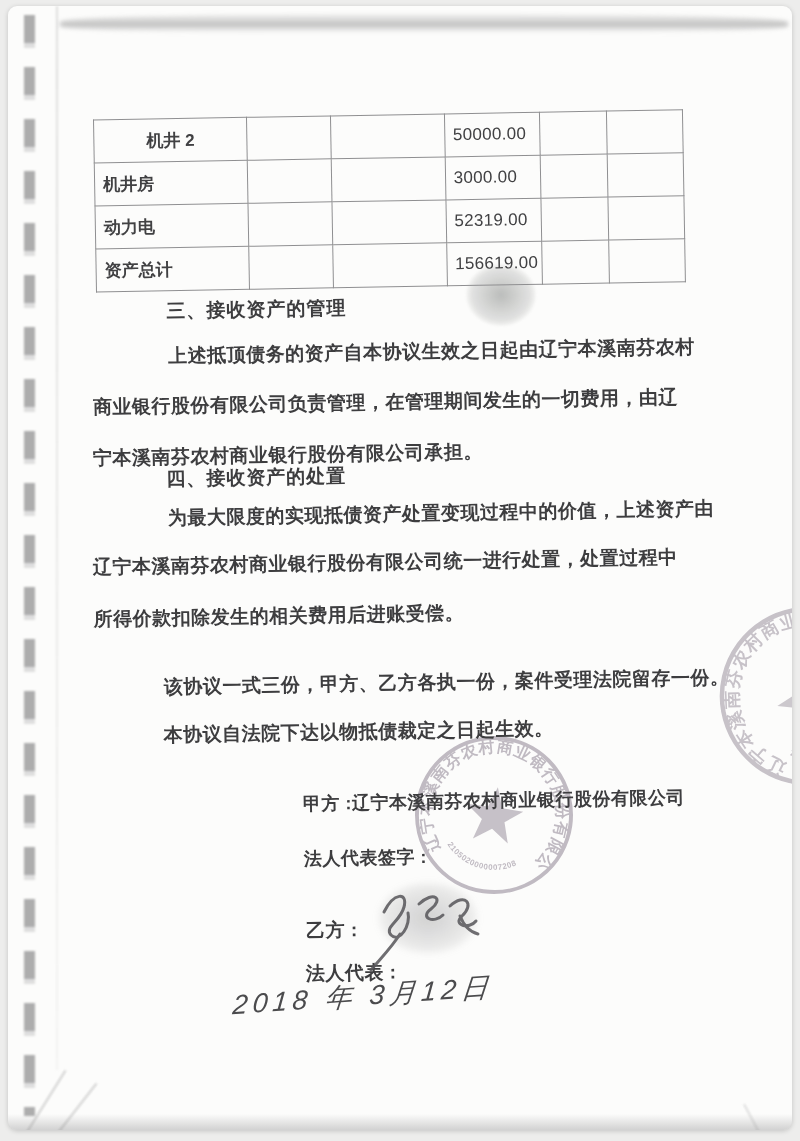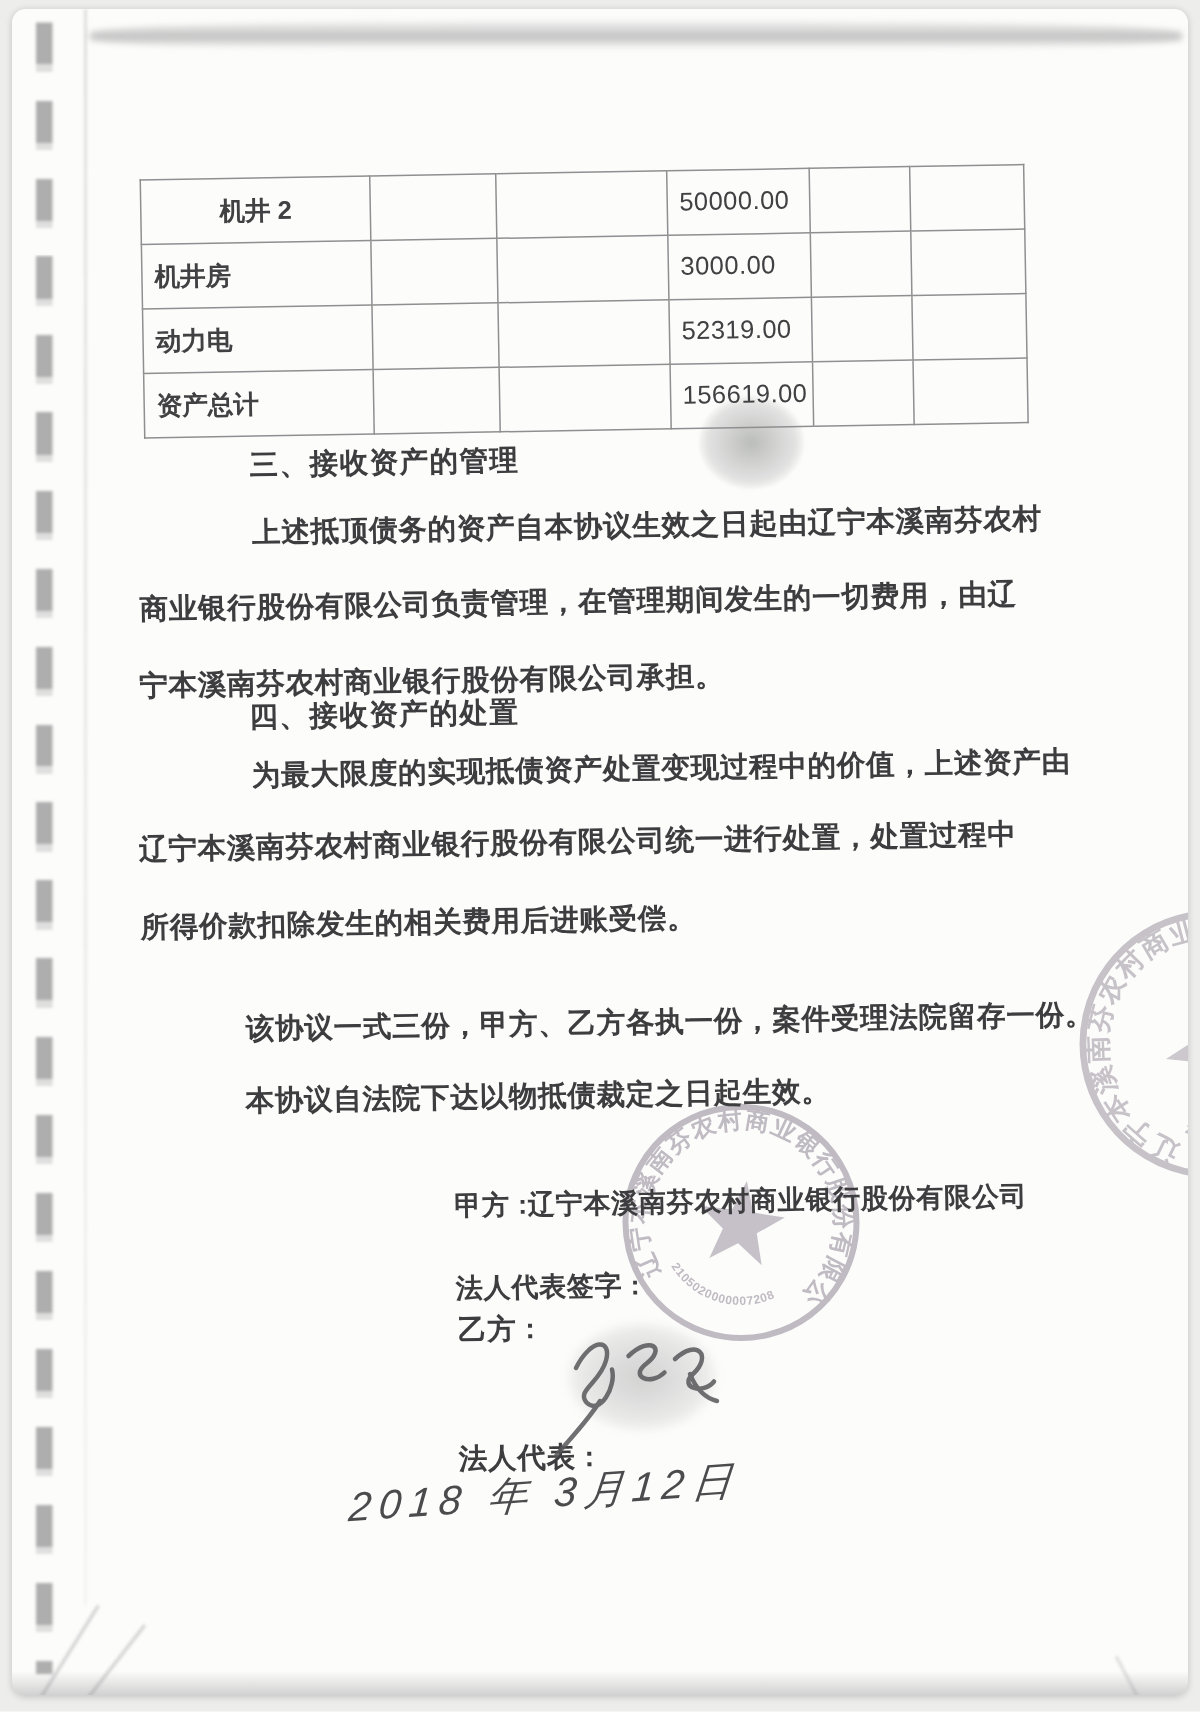--- a/index.html
+++ b/index.html
@@ -192,21 +192,21 @@
       <div class="line heading" style="left:150px;top:464px">四、接收资产的处置</div>
       <div class="line" style="left:151px;top:503px">为最大限度的实现抵债资产处置变现过程中的价值，上述资产由</div>
       <div class="line" style="left:75px;top:551px">辽宁本溪南芬农村商业银行股份有限公司统一进行处置，处置过程中</div>
       <div class="line" style="left:75px;top:603px">所得价款扣除发生的相关费用后进账受偿。</div>
 
       <div class="line" style="left:144px;top:672px">该协议一式三份，甲方、乙方各执一份，案件受理法院留存一份。</div>
       <div class="line" style="left:143px;top:720px">本协议自法院下达以物抵债裁定之日起生效。</div>
 
       <div class="line sig-line" style="left:281px;top:792px">甲方 :辽宁本溪南芬农村商业银行股份有限公司</div>
       <div class="line sig-line" style="left:281px;top:847px">法人代表签字 :</div>
-      <div class="line" style="left:282px;top:875px">乙方 :</div>
+      <div class="line" style="left:282px;top:918px">乙方 :</div>
       <div class="line" style="left:281px;top:961px">法人代表 :</div>
       <div class="line date-line" style="left:207px;top:985px">2018 年 3月12日</div>
 
     </div>
 
     <div class="binding-strip"></div>
   </div>
 </div>
 
 </body></html>

